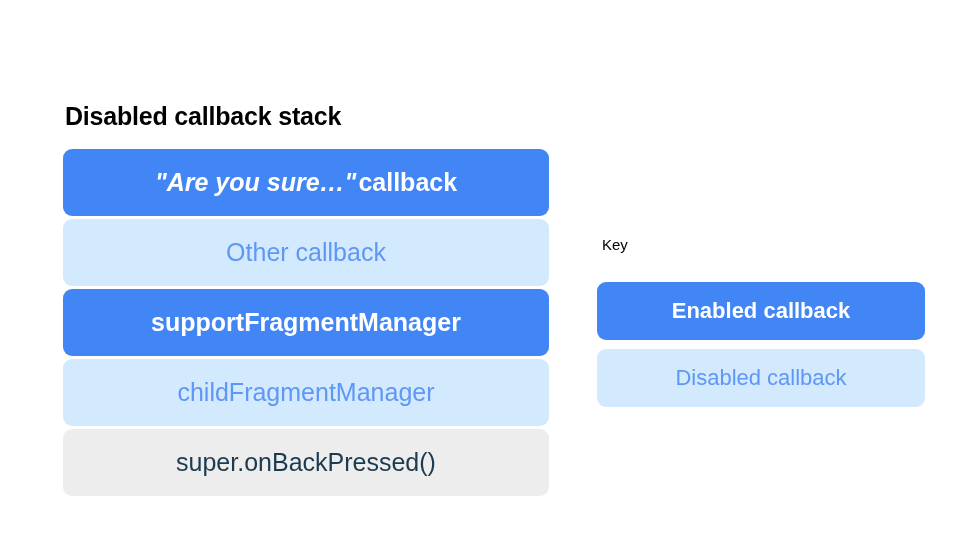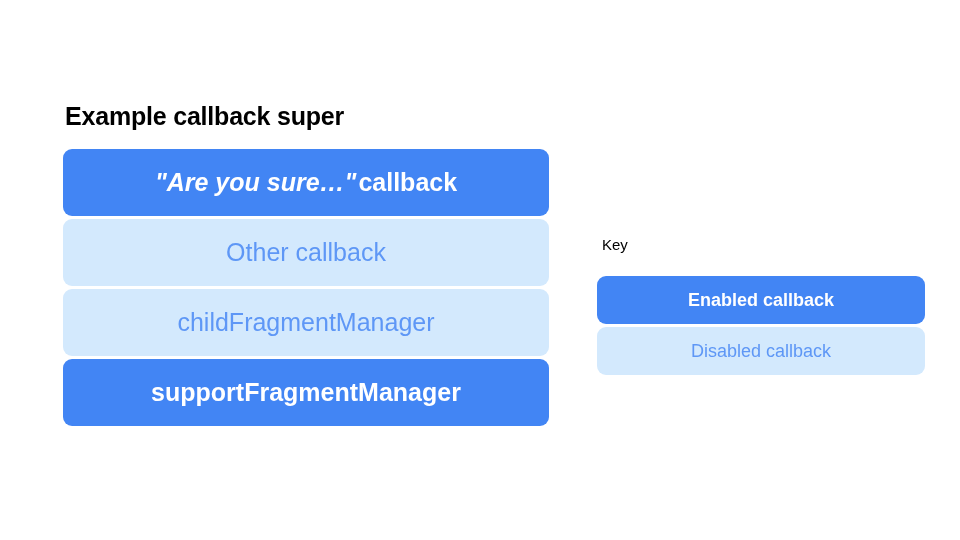--- a/index.html
+++ b/index.html
@@ -105,54 +105,58 @@
     white-space: nowrap;
   }
 
   .key-list {
     display: flex;
     flex-direction: column;
     gap: 3px;
   }
 
   .key-list .bar {
-    height: 48px;
-    font-size: 18px;
+    height: 58px;
+    font-size: 22px;
+    margin-top: 6px;
   }
   .key-list .bar.enabled { font-weight: 700; }
   .key-list .bar.disabled { font-weight: 400; }
   .key-list .bar.system { font-weight: 400; }
 </style>
 </head>
 <body>
 
 <div class="slide">
 
   <section class="stack-section">
-    <h1 class="stack-title">Example callback super</h1>
+    <h1 class="stack-title">Disabled callback stack</h1>
 
     <div class="stack-list">
 
       <div class="bar enabled">
         <span class="quoted">"Are you sure…"</span>
           <span class="plain">callback</span>
       </div>
 
       <div class="bar disabled">
         <span>Other callback</span>
       </div>
 
+      <div class="bar enabled">
+        <span>supportFragmentManager</span>
+      </div>
+
       <div class="bar disabled">
         <span>childFragmentManager</span>
       </div>
 
-      <div class="bar enabled">
-        <span>supportFragmentManager</span>
+      <div class="bar system">
+        <span>super.onBackPressed()</span>
       </div>
-
 
     </div>
   </section>
 
   <section class="key-section">
     <h2 class="key-title">Key</h2>
 
     <div class="key-list">
 
       <div class="bar enabled">

